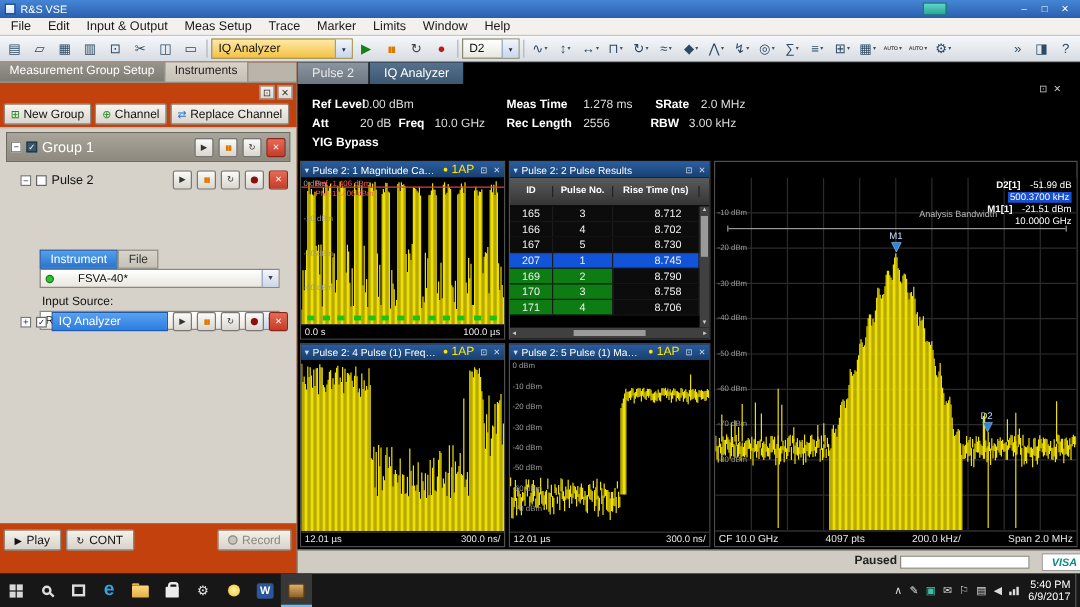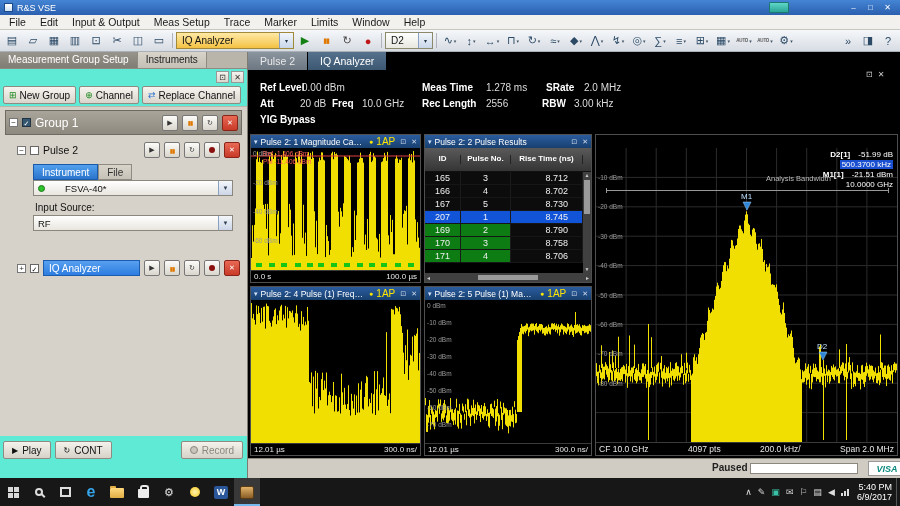--- a/index.html
+++ b/index.html
@@ -28,21 +28,21 @@
 .tb-drop{font-size:5px;color:#456;margin-left:1px;}
 .tb-sep{width:1px;height:15px;background:#b0b4ba;margin:0 2px;}
 .combo{height:17px;border:1px solid #8a8a6a;display:flex;align-items:center;font-size:10px;padding-left:5px;background:linear-gradient(#fff,#e8e8e0);}
 .channel-combo{width:118px;background:linear-gradient(#ffe9a6,#f3c243);border-color:#a08a3a;}
 .marker-combo{width:48px;}
 .combo-text{flex:1;color:#111;white-space:nowrap;overflow:hidden;}
 .combo-arrow{width:14px;height:15px;margin-left:3px;background:linear-gradient(#f2f6fb,#c9d6ea);border-left:1px solid #8aa0c0;display:flex;align-items:center;justify-content:center;font-size:6px;color:#234;}
 .tb-right{margin-left:auto;display:flex;align-items:center;}
 
 
-#left-panel{left:0;top:52px;width:248px;height:426px;background:#5eead4;border-right:1px solid #7e7b72;}
+#left-panel{left:0;top:52px;width:248px;height:426px;background:#c2410c;border-right:1px solid #7e7b72;}
 .lp-tabs{position:absolute;left:0;top:0;width:100%;height:17px;background:#b9b5ab;display:flex;border-bottom:1px solid #8e8b82;}
 .lp-tab{padding:0 8px;font-size:10px;line-height:16px;color:#222;background:linear-gradient(#d8d4ca,#c4c0b6);border-right:1px solid #8e8b82;white-space:nowrap;}
 .lp-tab.active{background:linear-gradient(#97948b,#7f7c73);color:#fff;}
 .lp-ctrl{position:absolute;right:3px;top:19px;display:flex;gap:2px;}
 .lp-ctrl-icon{width:13px;height:12px;font-size:8px;line-height:12px;text-align:center;color:#333;border:1px solid #999;background:linear-gradient(#f5f3ee,#dcd8cf);}
 .lp-btnrow{position:absolute;left:3px;top:34px;display:flex;gap:3px;}
 .lp-btn{height:18px;display:flex;align-items:center;gap:3px;padding:0 5px;font-size:10px;color:#111;border:1px solid #8e8b82;border-radius:2px;background:linear-gradient(#f7f5f0,#d9d5cc);white-space:nowrap;}
 .lp-btn .ic{font-size:9px;}
 .ic-green{color:#1d8a1d}.ic-blue{color:#2a6fd0}
 .tree{position:absolute;left:0;top:54px;width:100%;bottom:42px;background:#d6d2c9;border-top:1px solid #bab6ac;}
@@ -53,21 +53,21 @@
 .cb-dark{background:#35566f;color:#fff;border-color:#223344;}
 .cb-empty{color:transparent;}
 .row-btn{width:16px;height:16px;border:1px solid #777;border-radius:2px;background:linear-gradient(#fcfbf8,#d9d6cd);display:flex;align-items:center;justify-content:center;font-size:7px;color:#333;flex:none;}
 .row-btn.red{background:linear-gradient(#e86a55,#c83a28);border-color:#8a2418;color:#fff;}
 .pauseg{color:#e07800;font-size:6px;letter-spacing:-1px;}
 .recdot{width:6px;height:6px;border-radius:50%;background:#8a1010;}
 .p-row{position:absolute;left:15px;top:33px;width:227px;height:20px;display:flex;align-items:center;gap:4px;padding:0 2px;}
 .p-row .label{flex:1;font-size:10.5px;color:#111;}
 .detail{position:absolute;left:33px;top:57px;width:209px;}
 .d-tabs{display:flex;}
-.d-tab{padding:0 8px;height:16px;line-height:16px;font-size:10px;border:1px solid #8e8b82;background:linear-gradient(#d8d4ca,#c6c2b8);color:#333;}
+.d-tab{padding:0 8px;height:16px;line-height:16px;font-size:10px;border:1px solid #8e8b82;background:linear-gradient(#d8d4ca,#c6c2b8);color:#333;margin-top:44px;}
 .d-tab.active{background:linear-gradient(#53a0ee,#2a74cc);color:#fff;border-color:#1a5aa8;}
 .d-label{font-size:10px;color:#111;margin:6px 0 2px 2px;}
 .lp-combo{width:200px;height:16px;background:linear-gradient(#fff,#e9e6df);border:1px solid #8a877e;display:flex;align-items:center;padding-left:4px;font-size:9.5px;color:#111;gap:20px;}
 .green-dot{width:7px;height:7px;border-radius:50%;background:#2cc32c;border:1px solid #1a7a1a;flex:none;}
 .combo-arrow2{margin-left:auto;width:14px;height:14px;background:linear-gradient(#f4f7fb,#ccd6e8);border-left:1px solid #8aa0c0;font-size:6px;display:flex;align-items:center;justify-content:center;color:#345;}
 .iq-row{position:absolute;left:15px;top:151px;width:227px;height:20px;display:flex;align-items:center;gap:4px;padding:0 2px;}
 .iq-chip{flex:1;height:16px;line-height:16px;background:linear-gradient(#58a0f0,#2d7de0);border:1px solid #1c5cb0;color:#fff;font-size:10px;padding-left:5px;}
 .transport{position:absolute;left:3px;top:389px;width:242px;display:flex;gap:4px;align-items:center;}
 .tr-btn{height:18px;border:1px solid #8e8b82;border-radius:2px;background:linear-gradient(#f4f2ec,#d6d2c9);display:flex;align-items:center;gap:4px;padding:0 8px;font-size:10px;color:#111;}
 .tr-btn .ic{font-size:8px;}

